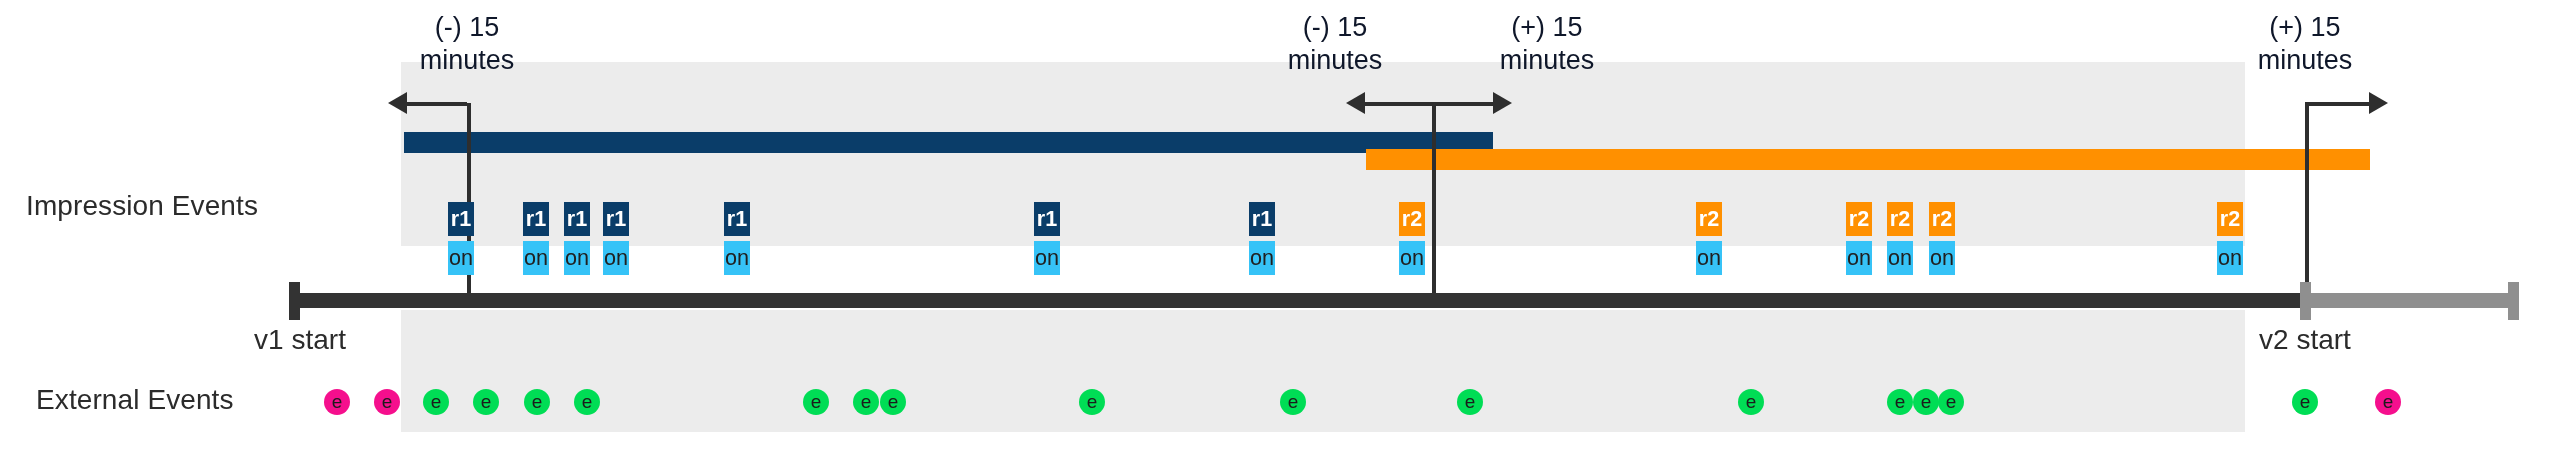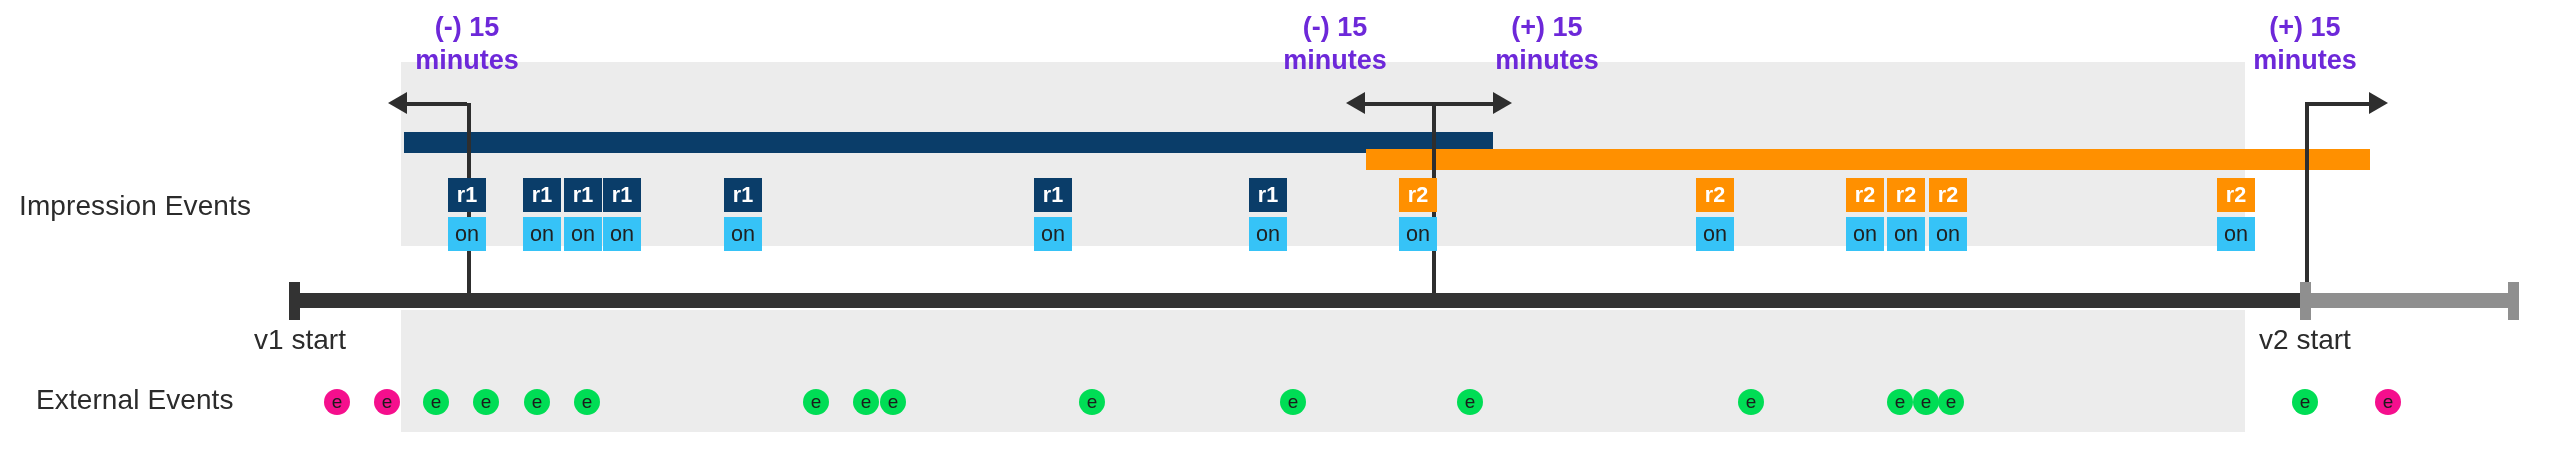--- a/index.html
+++ b/index.html
@@ -34,24 +34,23 @@
     white-space: nowrap;
     letter-spacing: 0.1px;
   }
 
   
   .annot {
     position: absolute;
     text-align: center;
     font-size: 27px;
     line-height: 33px;
-    color: #6d28d9;
+    color: #0f172a;
     white-space: nowrap;
     transform: translateX(-50%);
-    font-weight: bold;
   }
   .annot .l2 { display: block; }
 
   
   .vbar {
     position: absolute;
     height: 20.7px;
   }
   .vbar.v1 { background: #0a3d69; }
   .vbar.v2 { background: #ff9000; }
@@ -105,27 +104,28 @@
     position: absolute;
     font-size: 28px;
     color: #2b2b2b;
     white-space: nowrap;
     transform: translateX(-50%);
   }
 
   
   .chip {
     position: absolute;
-    width: 38px;
+    width: 26px;
     height: 34px;
     font-size: 21.6px;
     line-height: 34px;
     text-align: center;
     color: #ffffff;
     font-weight: 600;
+    margin-top: 24px;
   }
   .chip.r1 { background: #0a3d69; }
   .chip.r2 { background: #ff9000; }
   .chip.on {
     background: #36c3f7;
     color: #202020;
     font-weight: 500;
   }
 
   
@@ -171,21 +171,21 @@
       <div class="vbar v1" style="left: 404px; top: 132px; width: 1089px;"></div>
       <div class="vbar v2" style="left: 1366px; top: 149px; width: 1004px;"></div>
     </div>
 
   <div id="guides-layer">
       <div class="vline" style="left: 467px; top: 103px; height: 199px;"></div>
       <div class="vline" style="left: 1432px; top: 105px; height: 199px;"></div>
       <div class="vline" style="left: 2305px; top: 103px; height: 207px;"></div>
     </div>
 
-  <div class="row-label" style="left:19px; top:190px;">Impression Events</div>
+  <div class="row-label" style="left:26px; top:190px;">Impression Events</div>
 
   <div id="impression-layer">
       <div class="chip r1" style="left: 448px; top: 178px;">r1</div>
       <div class="chip on" style="left: 448px; top: 217px;">on</div>
       <div class="chip r1" style="left: 523px; top: 178px;">r1</div>
       <div class="chip on" style="left: 523px; top: 217px;">on</div>
       <div class="chip r1" style="left: 564px; top: 178px;">r1</div>
       <div class="chip on" style="left: 564px; top: 217px;">on</div>
       <div class="chip r1" style="left: 603px; top: 178px;">r1</div>
       <div class="chip on" style="left: 603px; top: 217px;">on</div>

